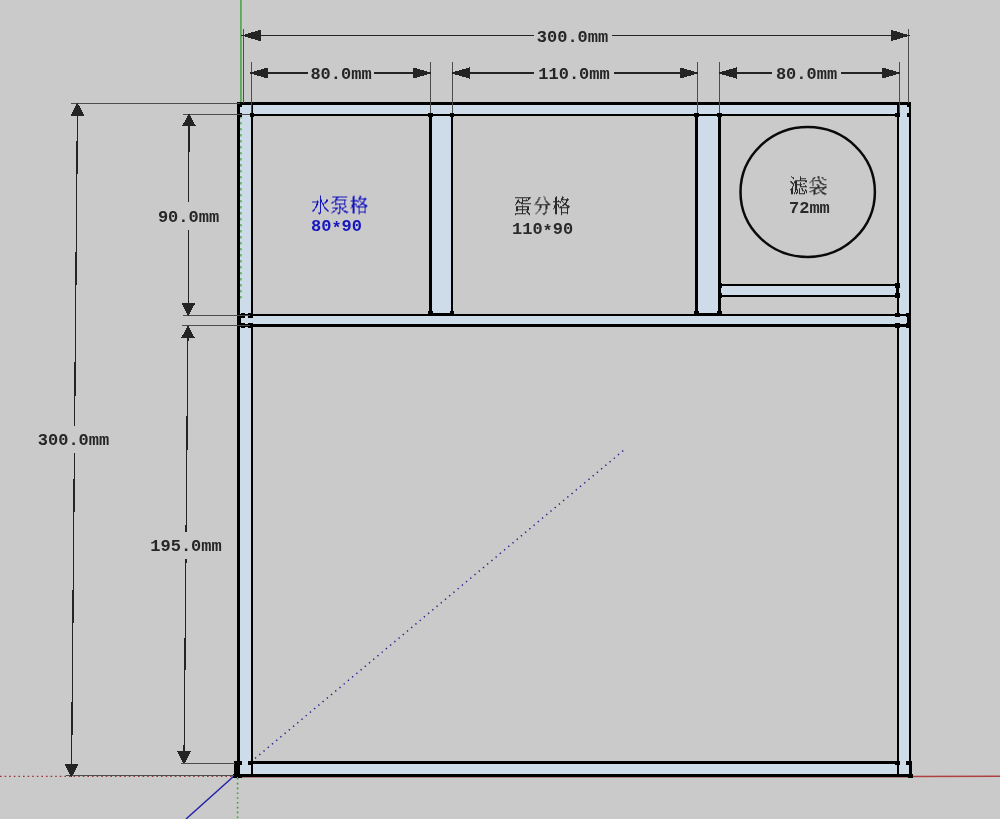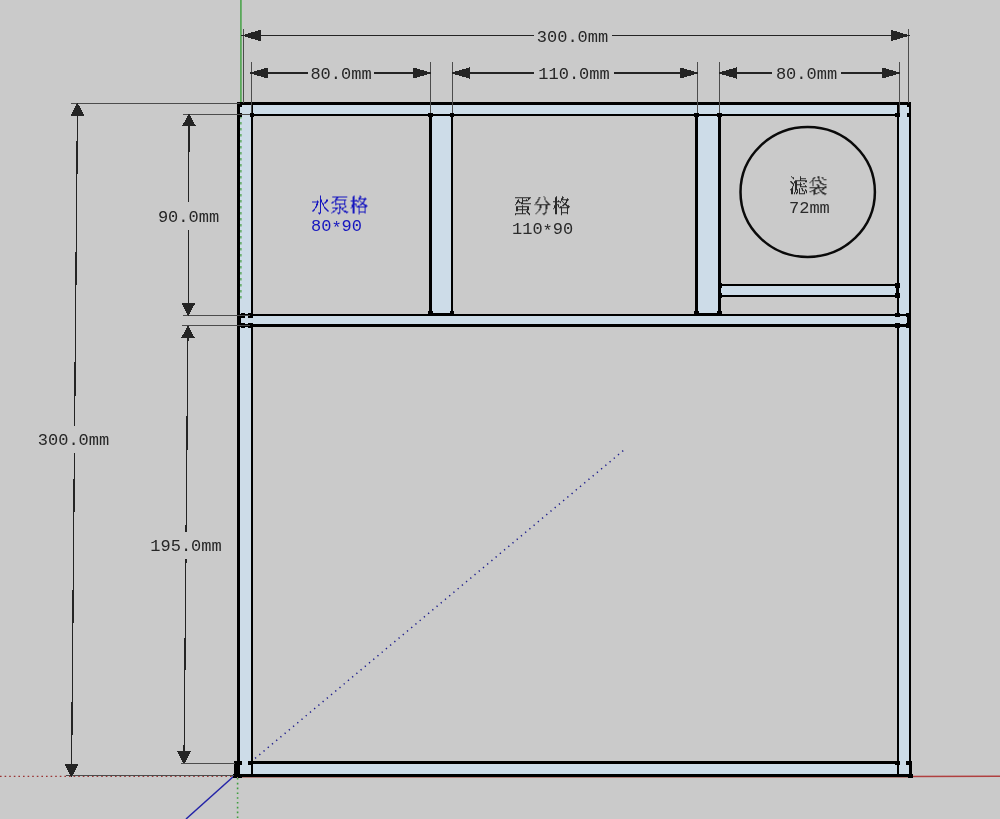--- a/index.html
+++ b/index.html
@@ -1,16 +1,16 @@
 <!DOCTYPE html>
 <html><head>
 <meta charset="utf-8">
 <style>
   html,body{margin:0;padding:0;background:#cacaca;}
-  #c{position:relative;width:1000px;height:819px;overflow:hidden;}
+  #c{position:relative;width:1000px;height:819px;overflow:hidden;font-weight:bold;}
   text{font-family:"Liberation Mono",monospace;}
 </style>
 </head>
 <body>
 <div id="c">
 <svg width="1000" height="819" viewBox="0 0 1000 819">
   <rect x="0" y="0" width="1000" height="819" fill="#cacaca"></rect>
   <g id="axes">
     <rect x="240" y="0" width="1.8" height="776" fill="#5aa85a"></rect>
     <line x1="237.6" y1="778" x2="237.6" y2="819" stroke="#3f9e3f" stroke-width="1.6" stroke-dasharray="1.6 3.2"></line>

